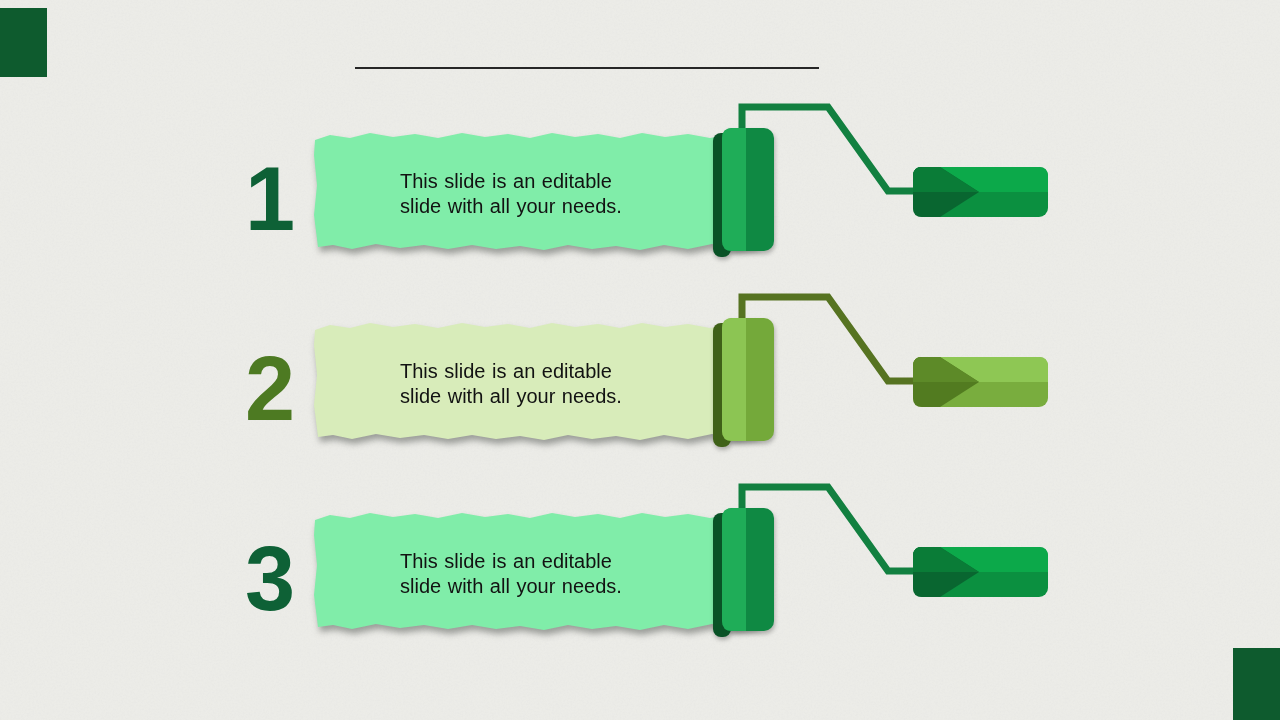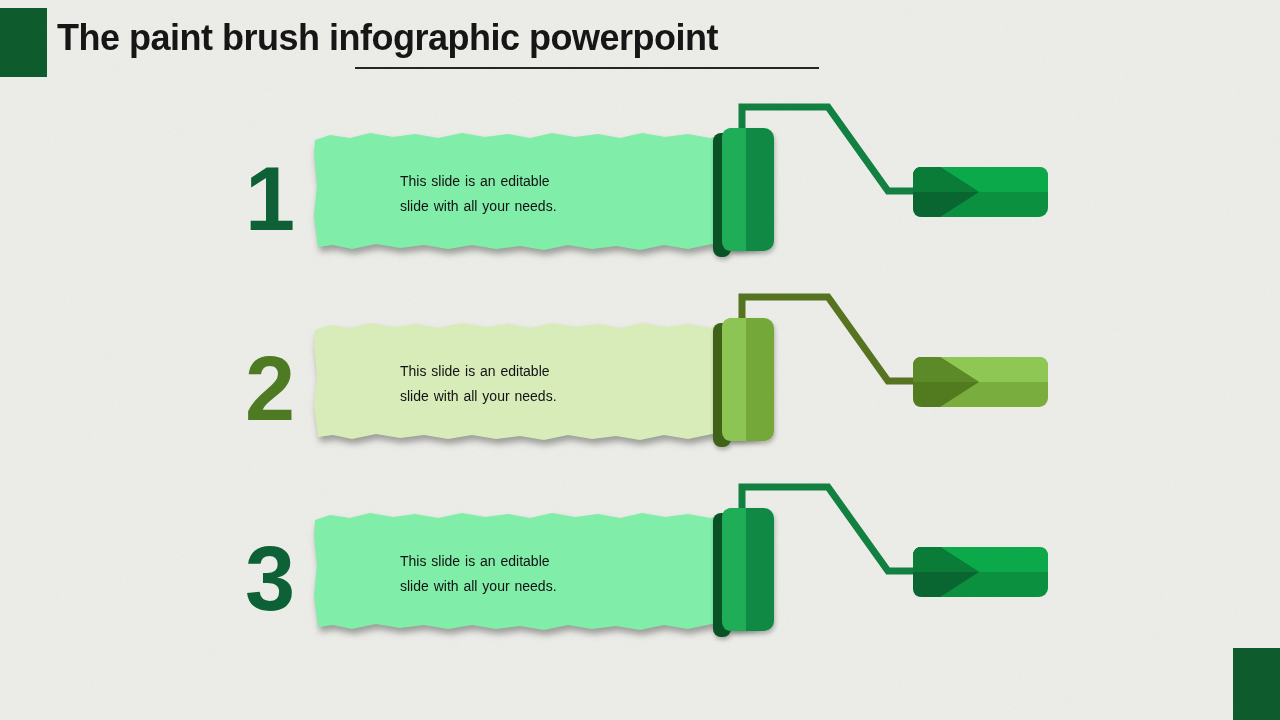--- a/index.html
+++ b/index.html
@@ -22,21 +22,21 @@
   .roller-g{filter:drop-shadow(1px 3px 2px rgba(0,0,0,.25));}
   .edge{fill:var(--edge);}
   .rdark{fill:var(--roller_dark);}
   .rlight{fill:var(--roller_light);}
   .gbot{fill:var(--grip_bottom);}
   .gtop{fill:var(--grip_top);}
   .abot{fill:var(--arrow_bottom);}
   .atop{fill:var(--arrow_top);}
   .num{position:absolute;left:0;top:59px;width:80px;text-align:center;
        font-weight:bold;font-size:90px;line-height:90px;color:var(--number);}
-  .caption{position:absolute;left:170px;top:74px;font-size:14px;line-height:25px;
+  .caption{position:absolute;left:170px;top:74px;font-size:20px;line-height:25px;
        color:#121212;word-spacing:1px;}
 </style>
 </head>
 <body>
 
 <div class="slide">
 
   <svg class="bg" width="1280" height="720">
     <defs>
       <filter id="paperTex" x="0" y="0" width="100%" height="100%">
@@ -44,21 +44,20 @@
         <feColorMatrix type="matrix" values="0 0 0 0 0.78  0 0 0 0 0.78  0 0 0 0 0.76  0 0 0 0.8 -0.25"></feColorMatrix>
       </filter>
     </defs>
     <rect width="1280" height="720" fill="#ecece8"></rect>
     <rect width="1280" height="720" filter="url(#paperTex)" opacity="0.9"></rect>
   </svg>
 
   <div class="corner tl" style="background: rgb(14, 91, 46);"></div>
   <div class="corner br" style="background: rgb(14, 91, 46);"></div>
 
-  <div class="title" style="color: rgb(22, 22, 22);">The paint brush infographic powerpoint</div>
   <div class="title-underline"></div>
 
   <div class="rows" id="rows">
     <div class="row" style="top: 95px; --number: #0e6136; --swatch: #80eda9; --edge: #095226; --roller_light: #1fad58; --roller_dark: #0f8943; --handle: #128040; --grip_top: #0ca94a; --grip_bottom: #0b9040; --arrow_top: #0a7c37; --arrow_bottom: #096630;">
       <svg class="art" width="830" height="175" viewBox="0 0 830 175">
         <polygon class="swatch" points="85,45 100,40 120,43 140,38 163,42 185,39 208,43 232,38 255,42 278,39 300,43
                   322,38 345,42 368,39 390,43 412,38 435,42 458,39 480,43 503,39 527,42
                   527,150 505,153 482,149 458,154 434,150 410,155 386,151 362,154 338,150
                   314,155 290,151 266,154 242,150 218,154 194,150 170,153 146,149 122,154
                   103,150 88,152 84,120 87,90 84,60"></polygon>

